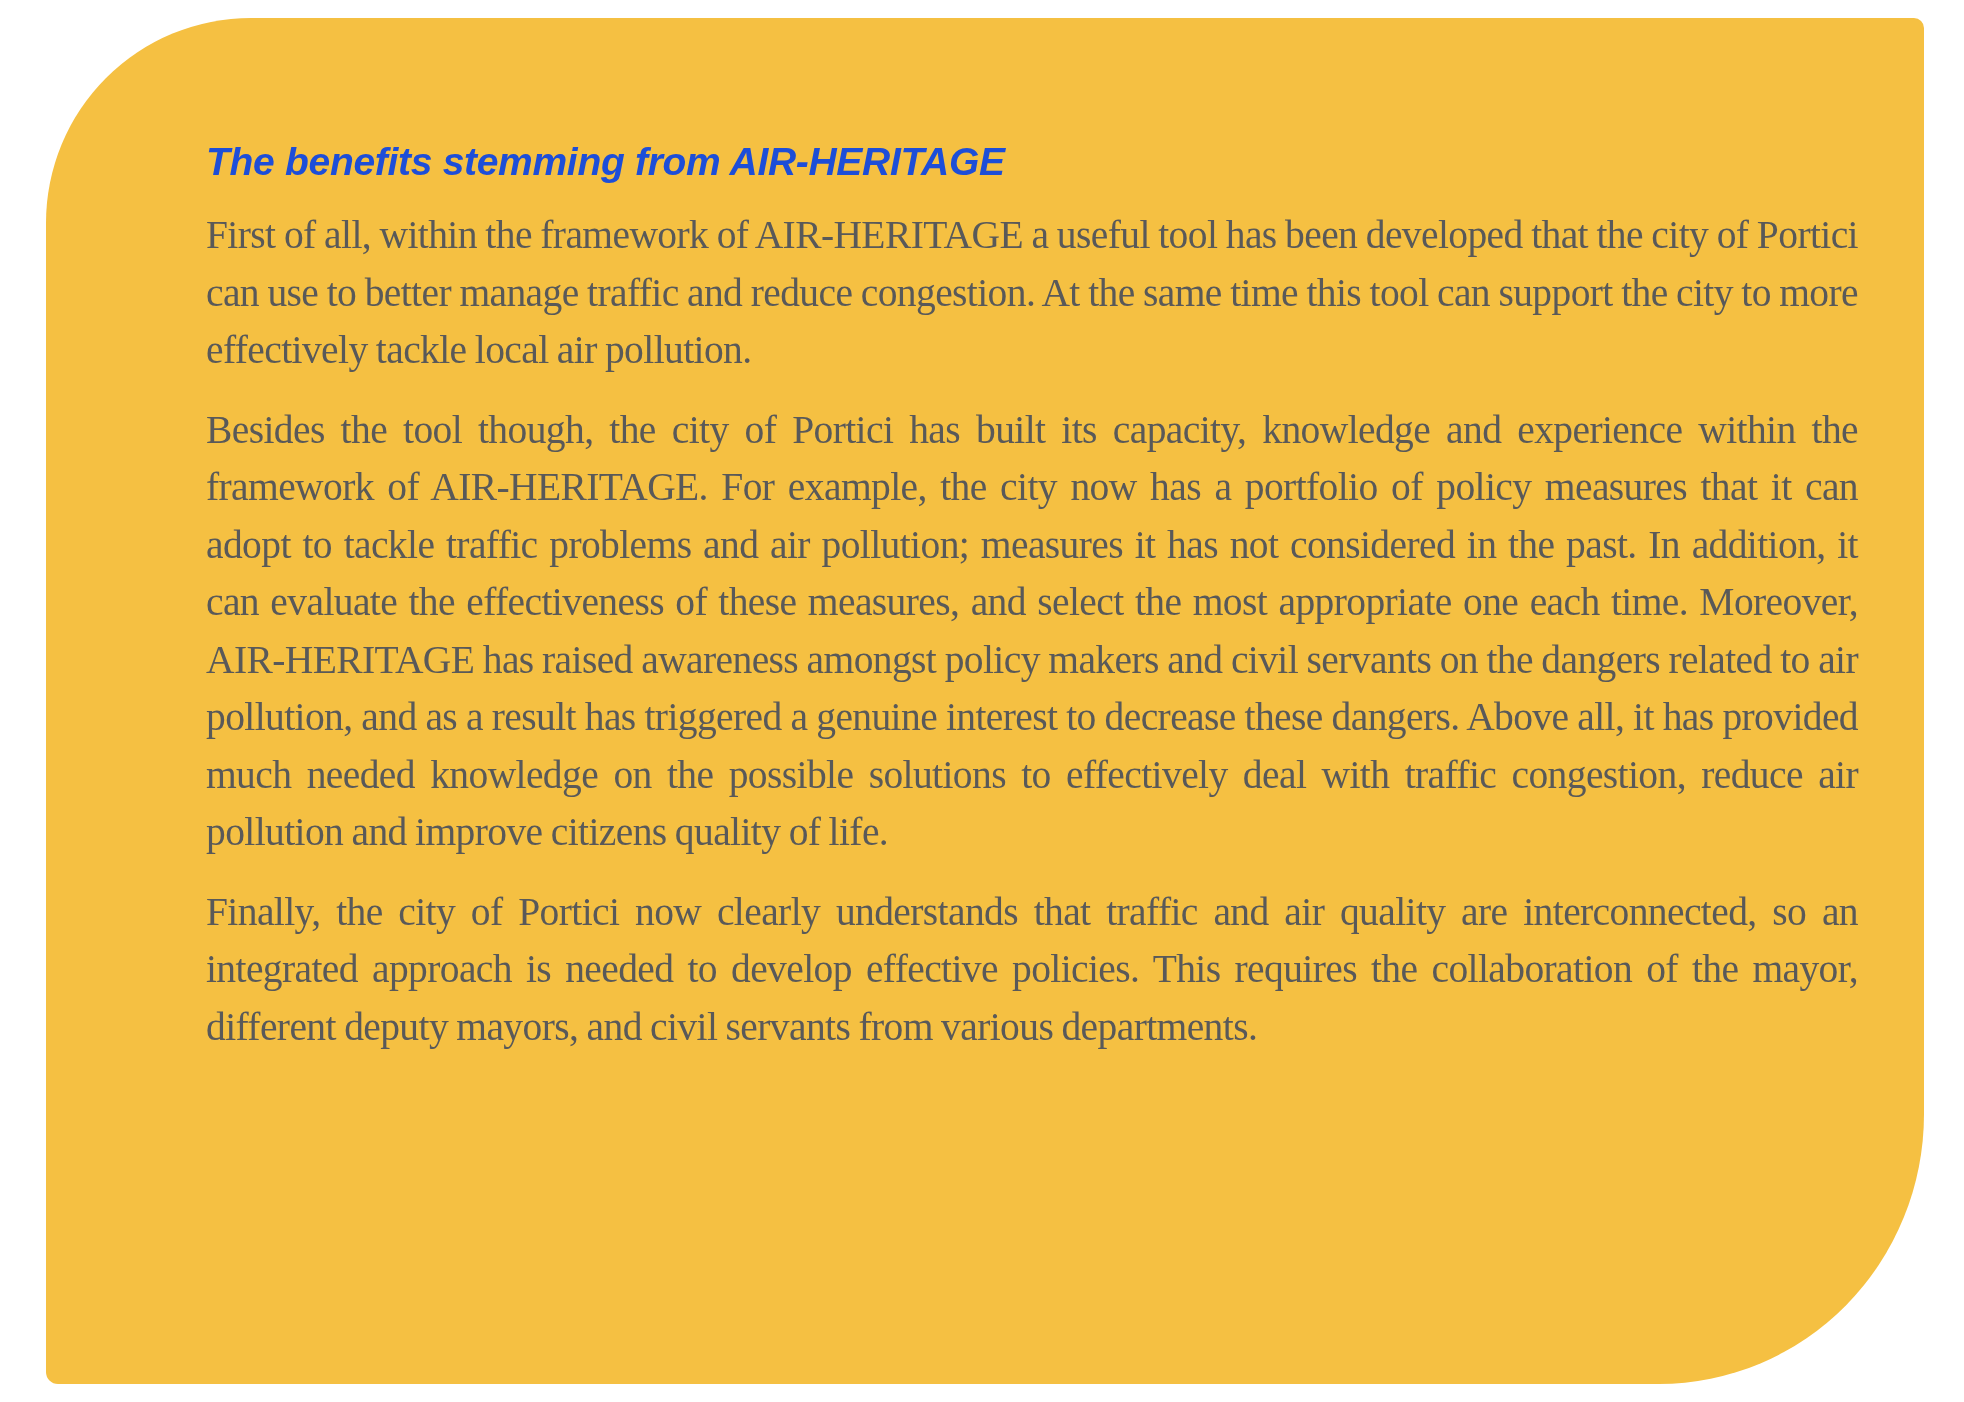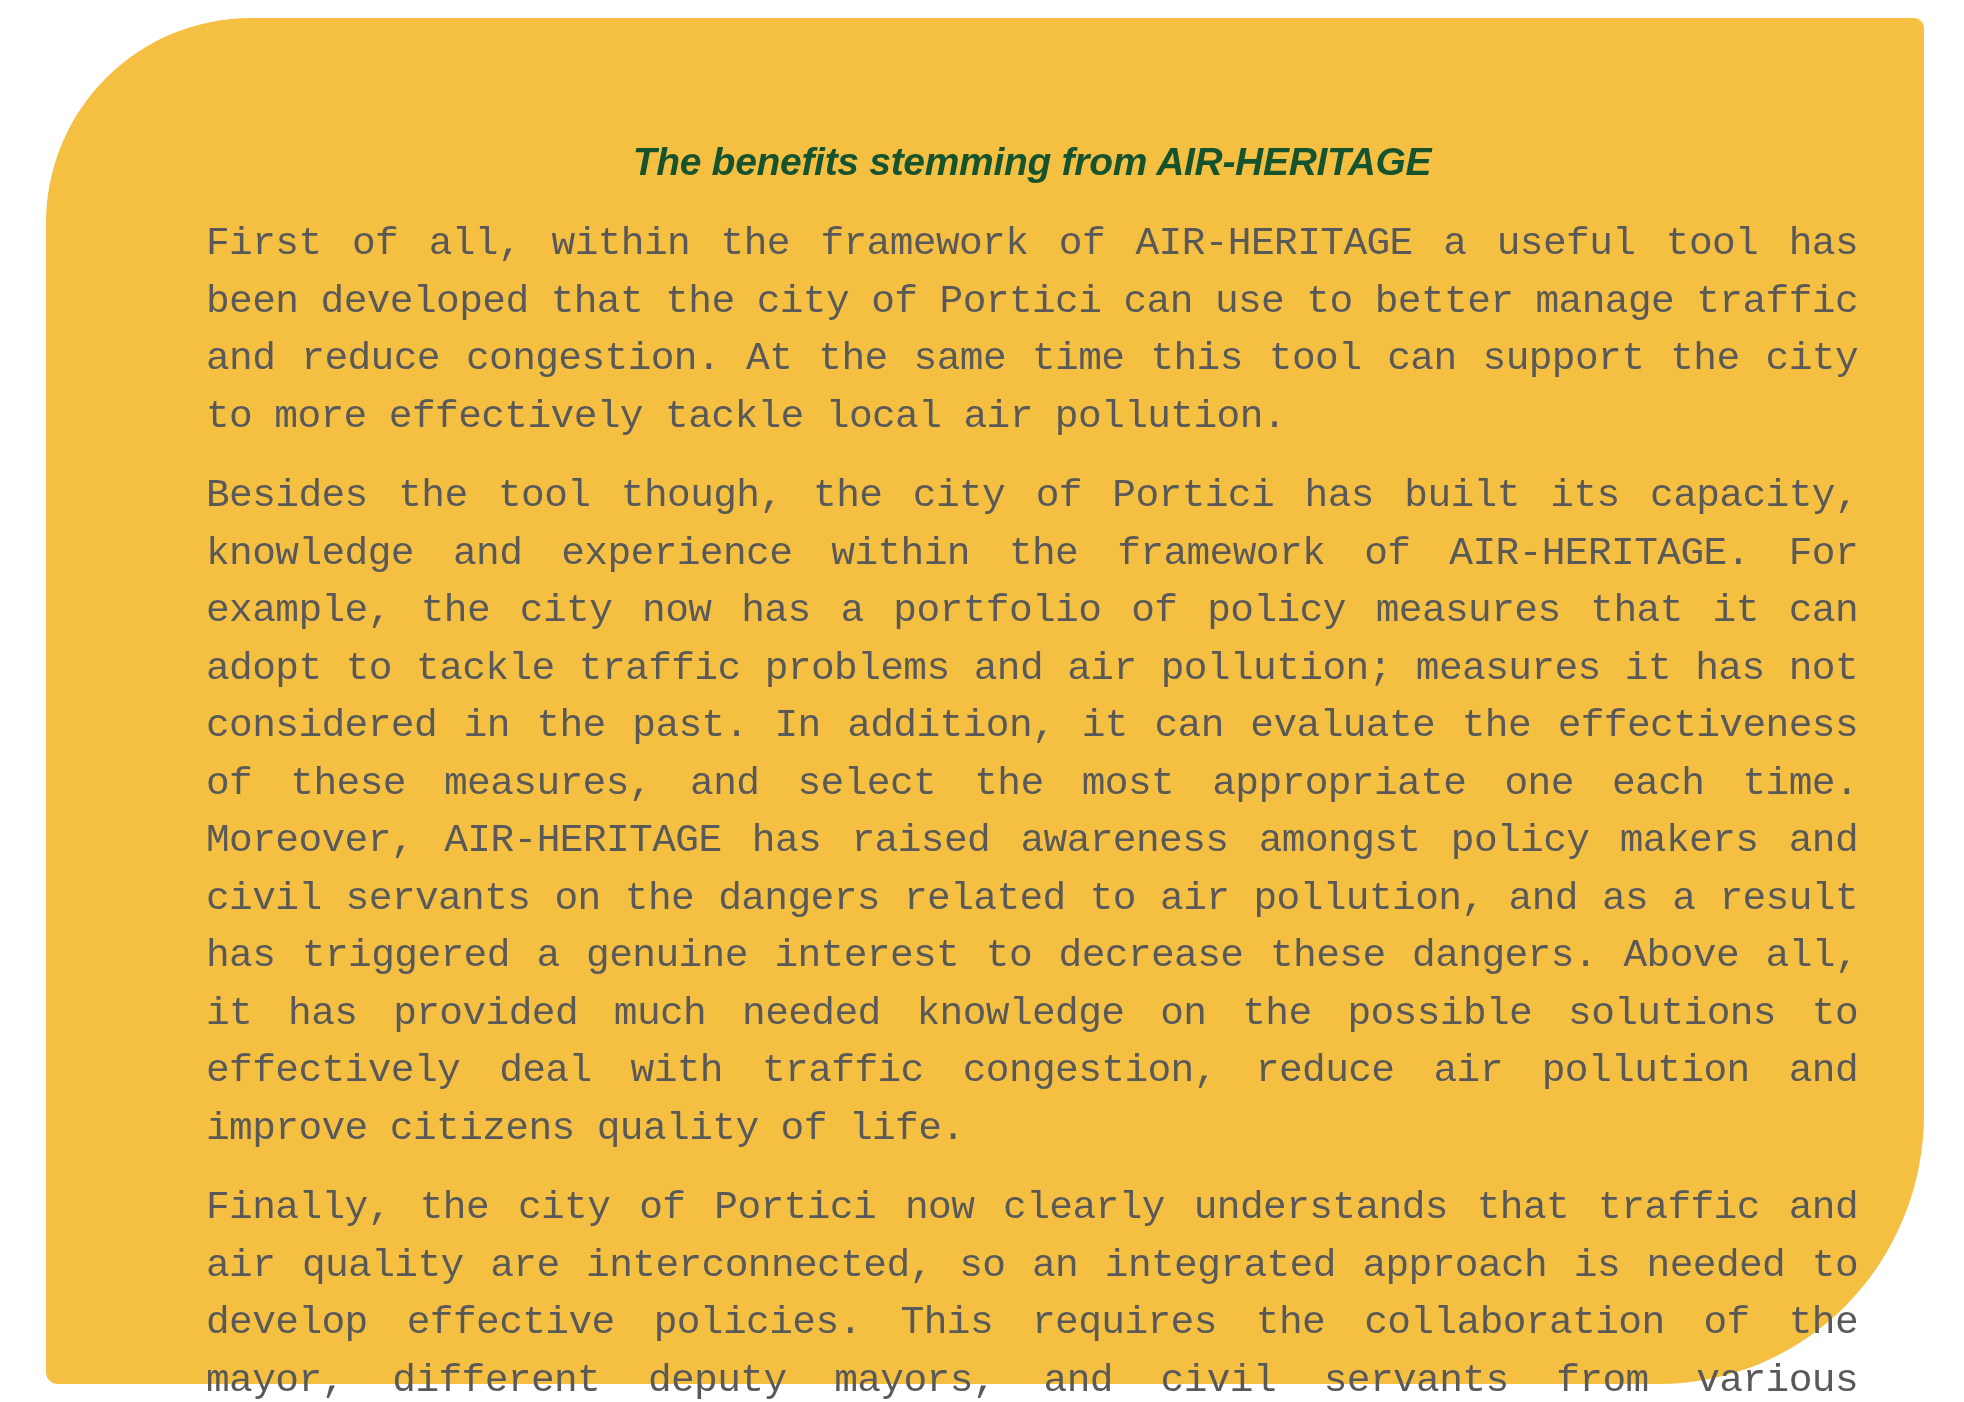--- a/index.html
+++ b/index.html
@@ -31,27 +31,26 @@
       top: 118px;
       width: 1652px;
     }
     .title {
       margin: 0;
       font-family: "Liberation Sans", sans-serif;
       font-weight: bold;
       font-style: italic;
       font-size: 39px;
       line-height: 52px;
-      color: #14532d;
+      color: #1d4ed8;
       letter-spacing: -0.3px;
-      text-align: center;
     }
     .para {
-      margin: 27px 0 0 0;
-      font-family: Liberation Mono, monospace;
+      margin: 19px 0 0 0;
+      font-family: Liberation Serif, serif;
       font-size: 39.5px;
       line-height: 57.5px;
       color: #595959;
       text-align: justify;
       text-align-last: left;
       letter-spacing: -0.6px;
       word-spacing: -1px;
     }
     .para + .para {
       margin-top: 22px;

